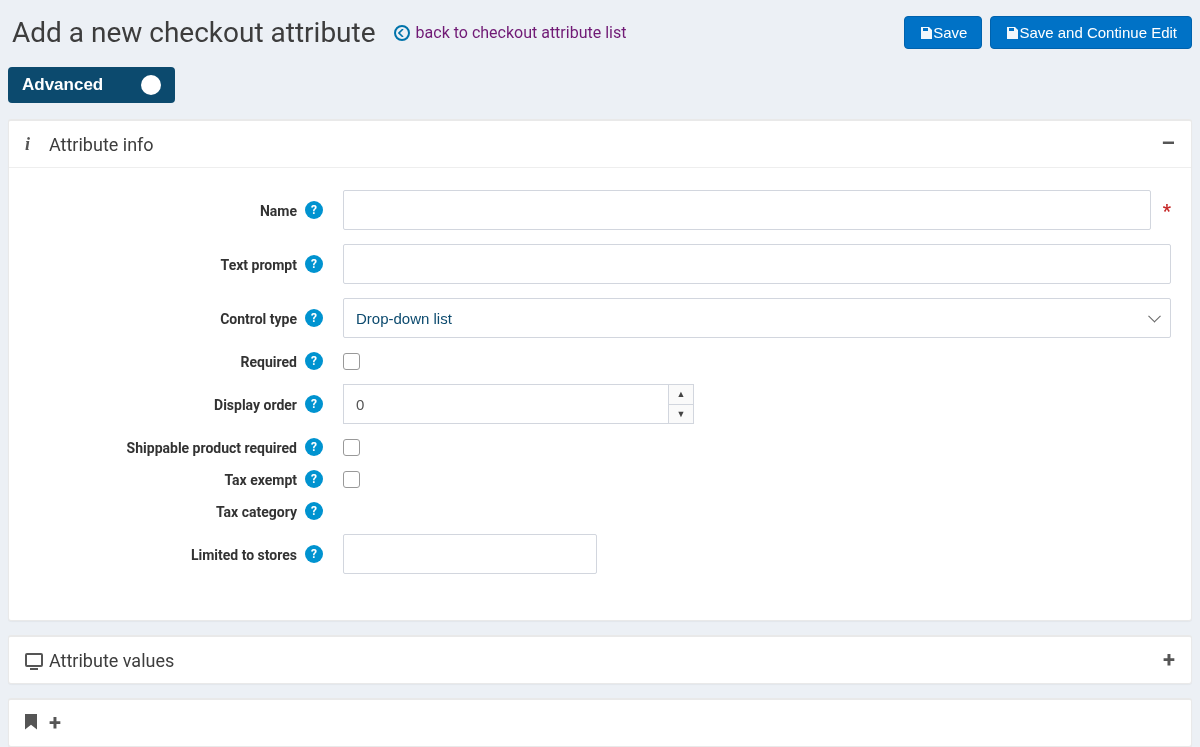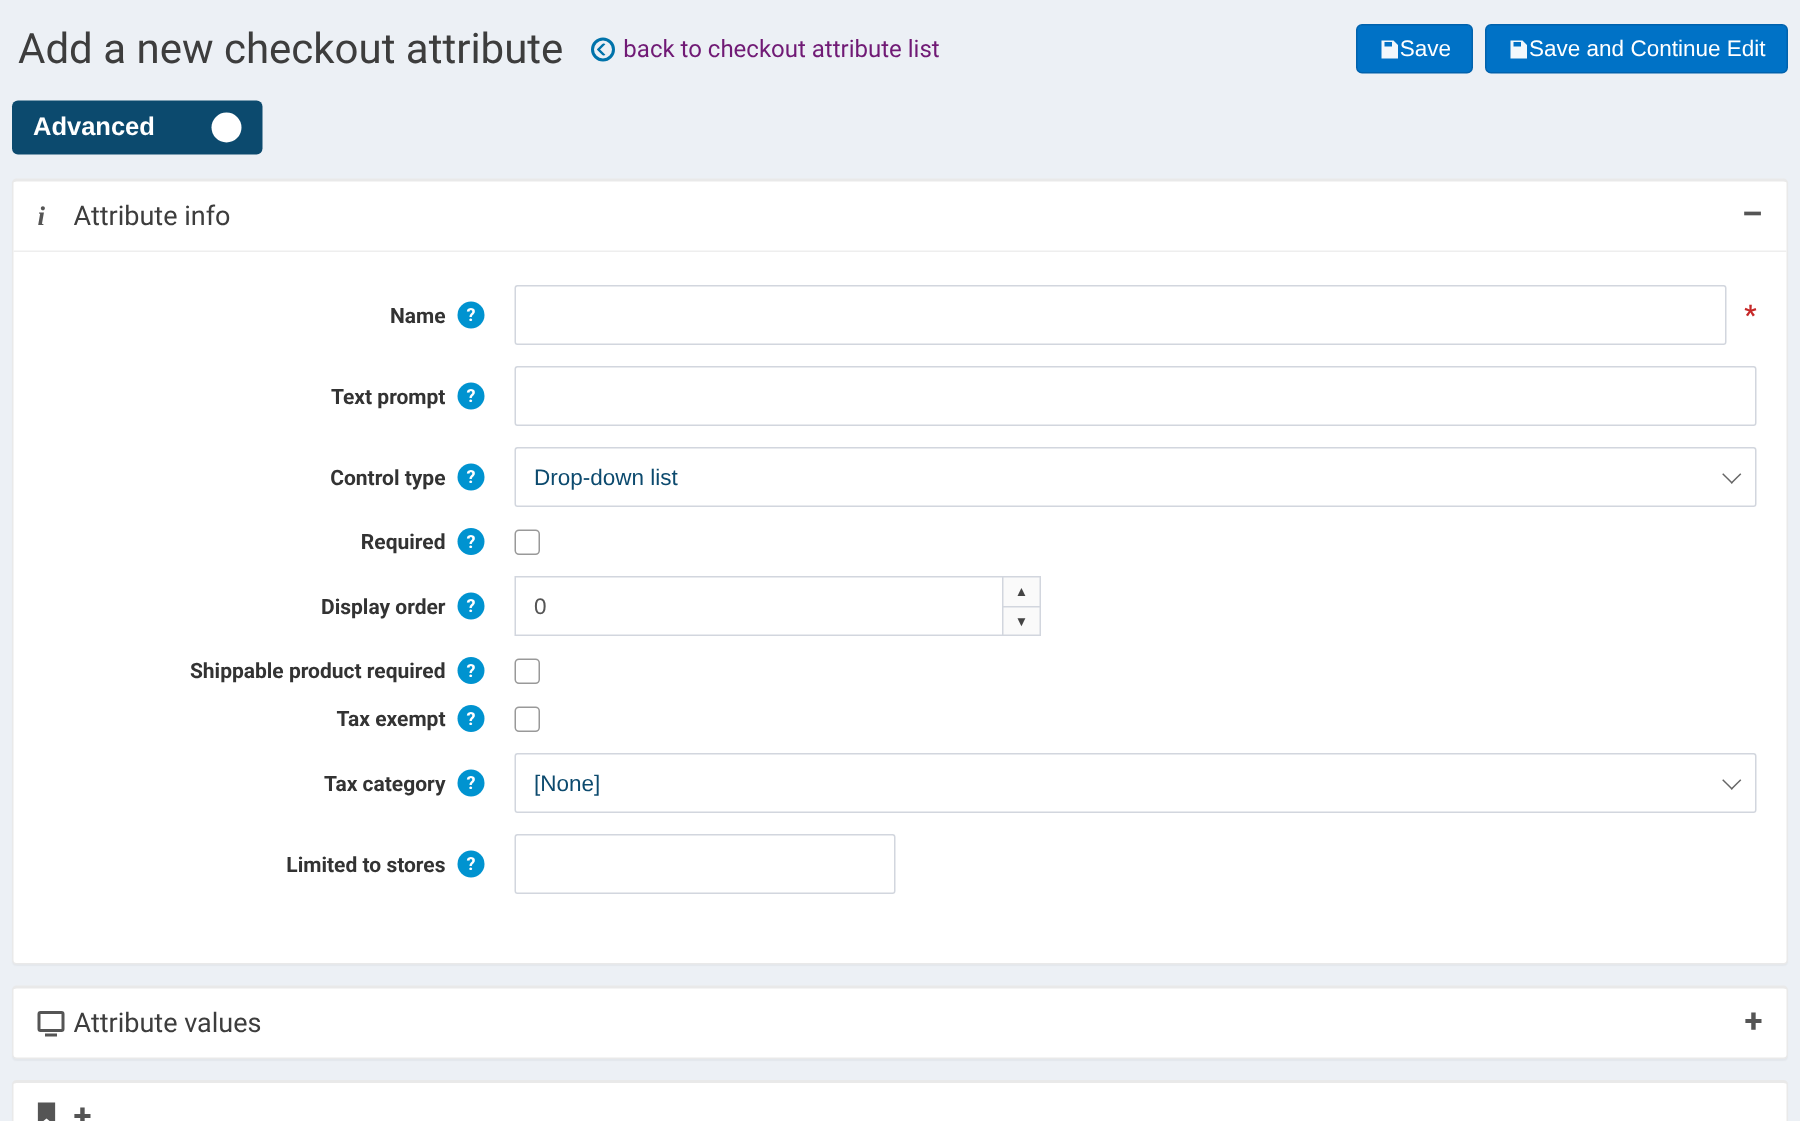--- a/index.html
+++ b/index.html
@@ -307,27 +307,20 @@
       <div class="fval">
         <span class="cbx"></span>
       </div>
     </div>
 
     <div class="frow">
       <div class="flabel">
         <span>Tax category</span>
         <span class="help">?</span>
       </div>
-      <div class="fval">
-        <div class="sel-wrap">
-          <select class="sel">
-            <option>[None]</option>
-          </select>
-        </div>
-      </div>
     </div>
 
     <div class="frow">
       <div class="flabel">
         <span>Limited to stores</span>
         <span class="help">?</span>
       </div>
       <div class="fval">
         <input class="msel" type="text" value="" style="">
       </div>

